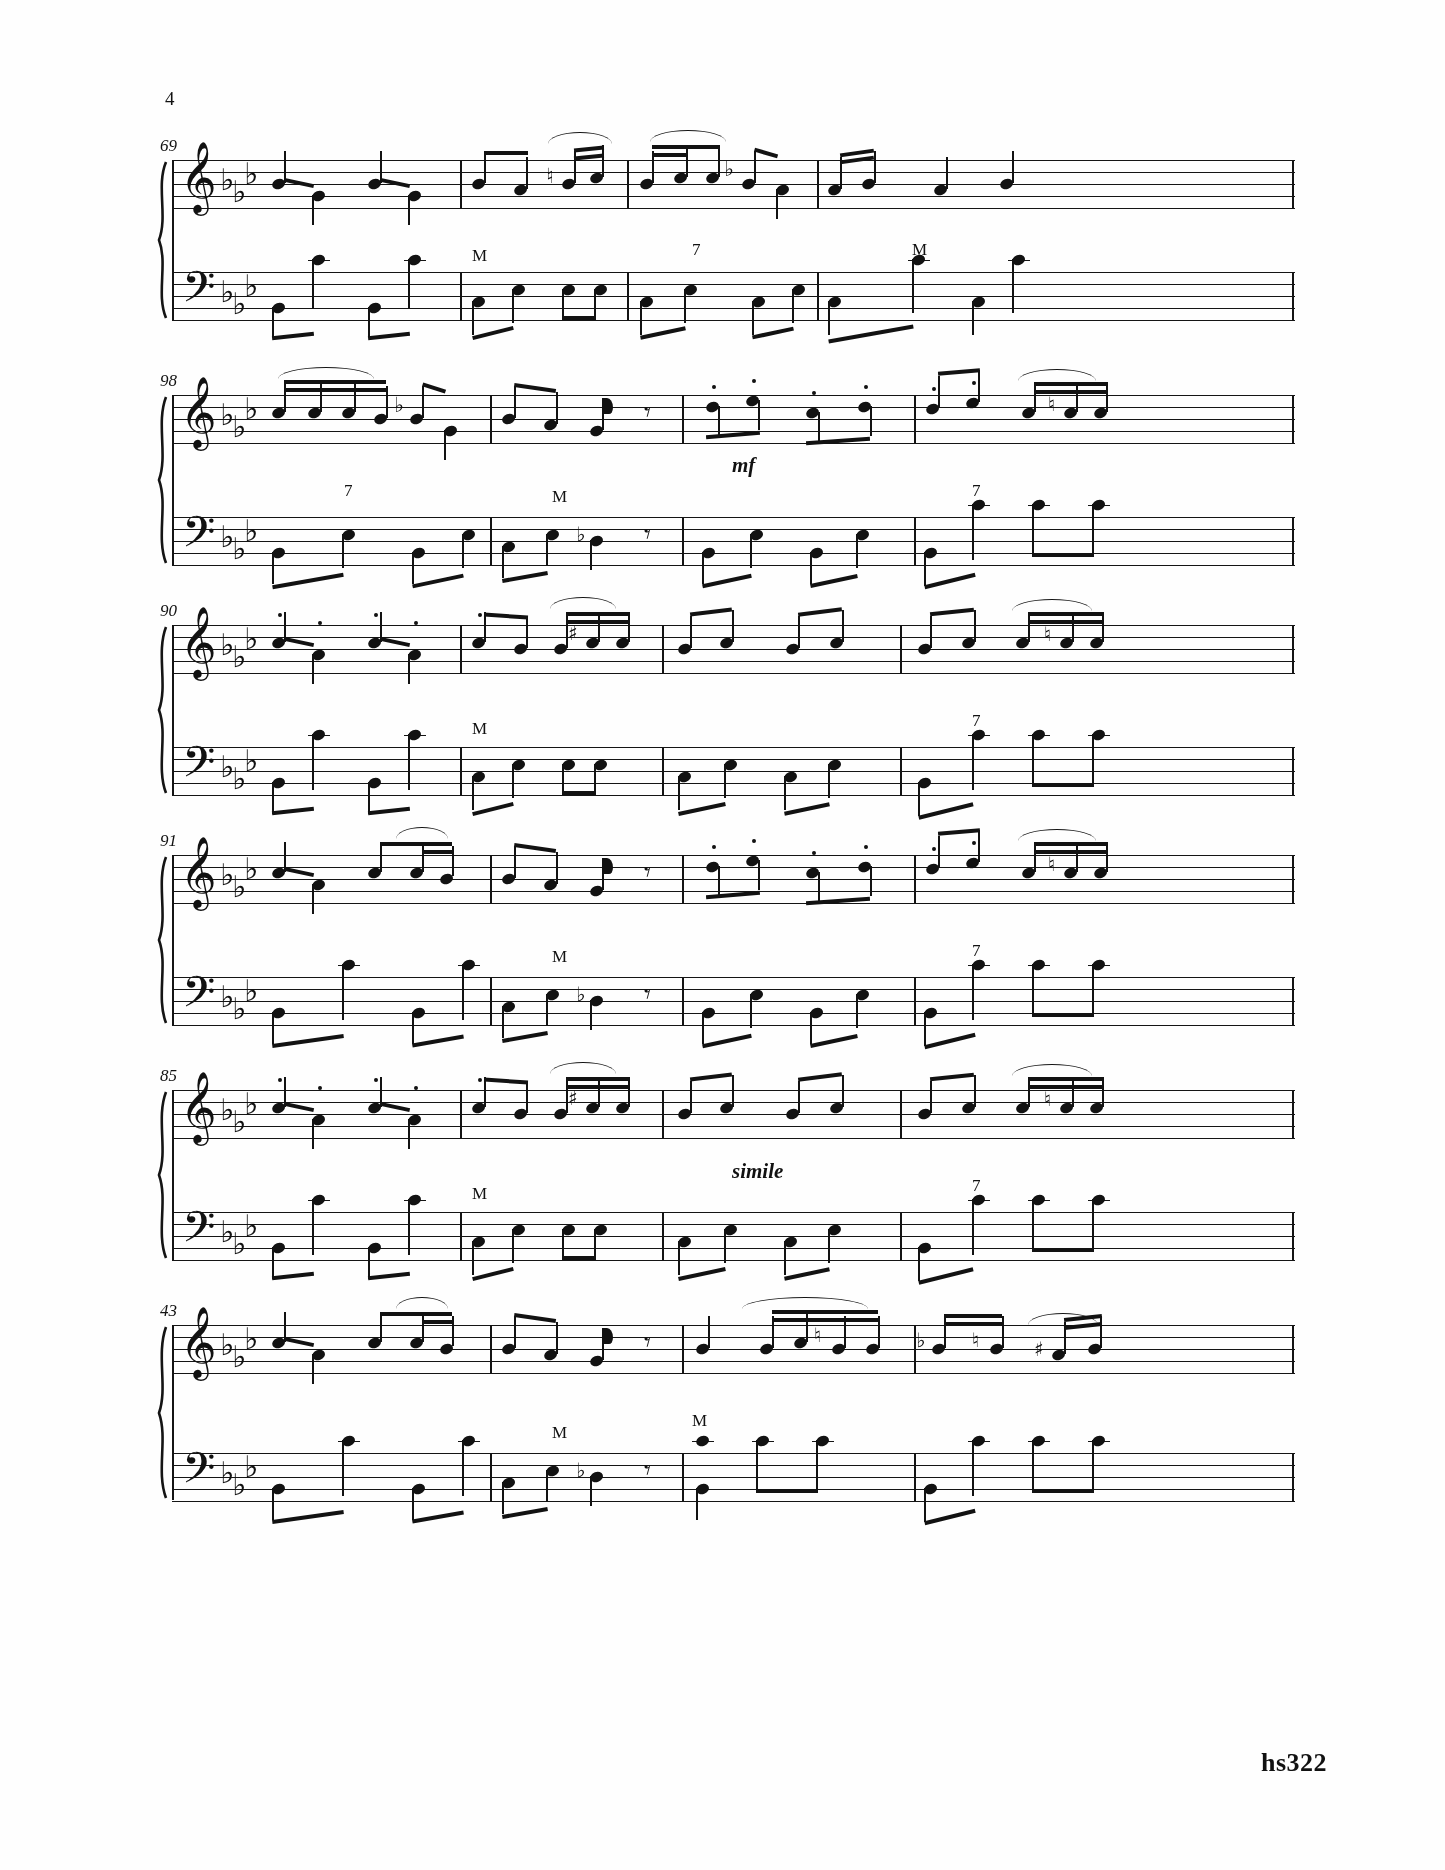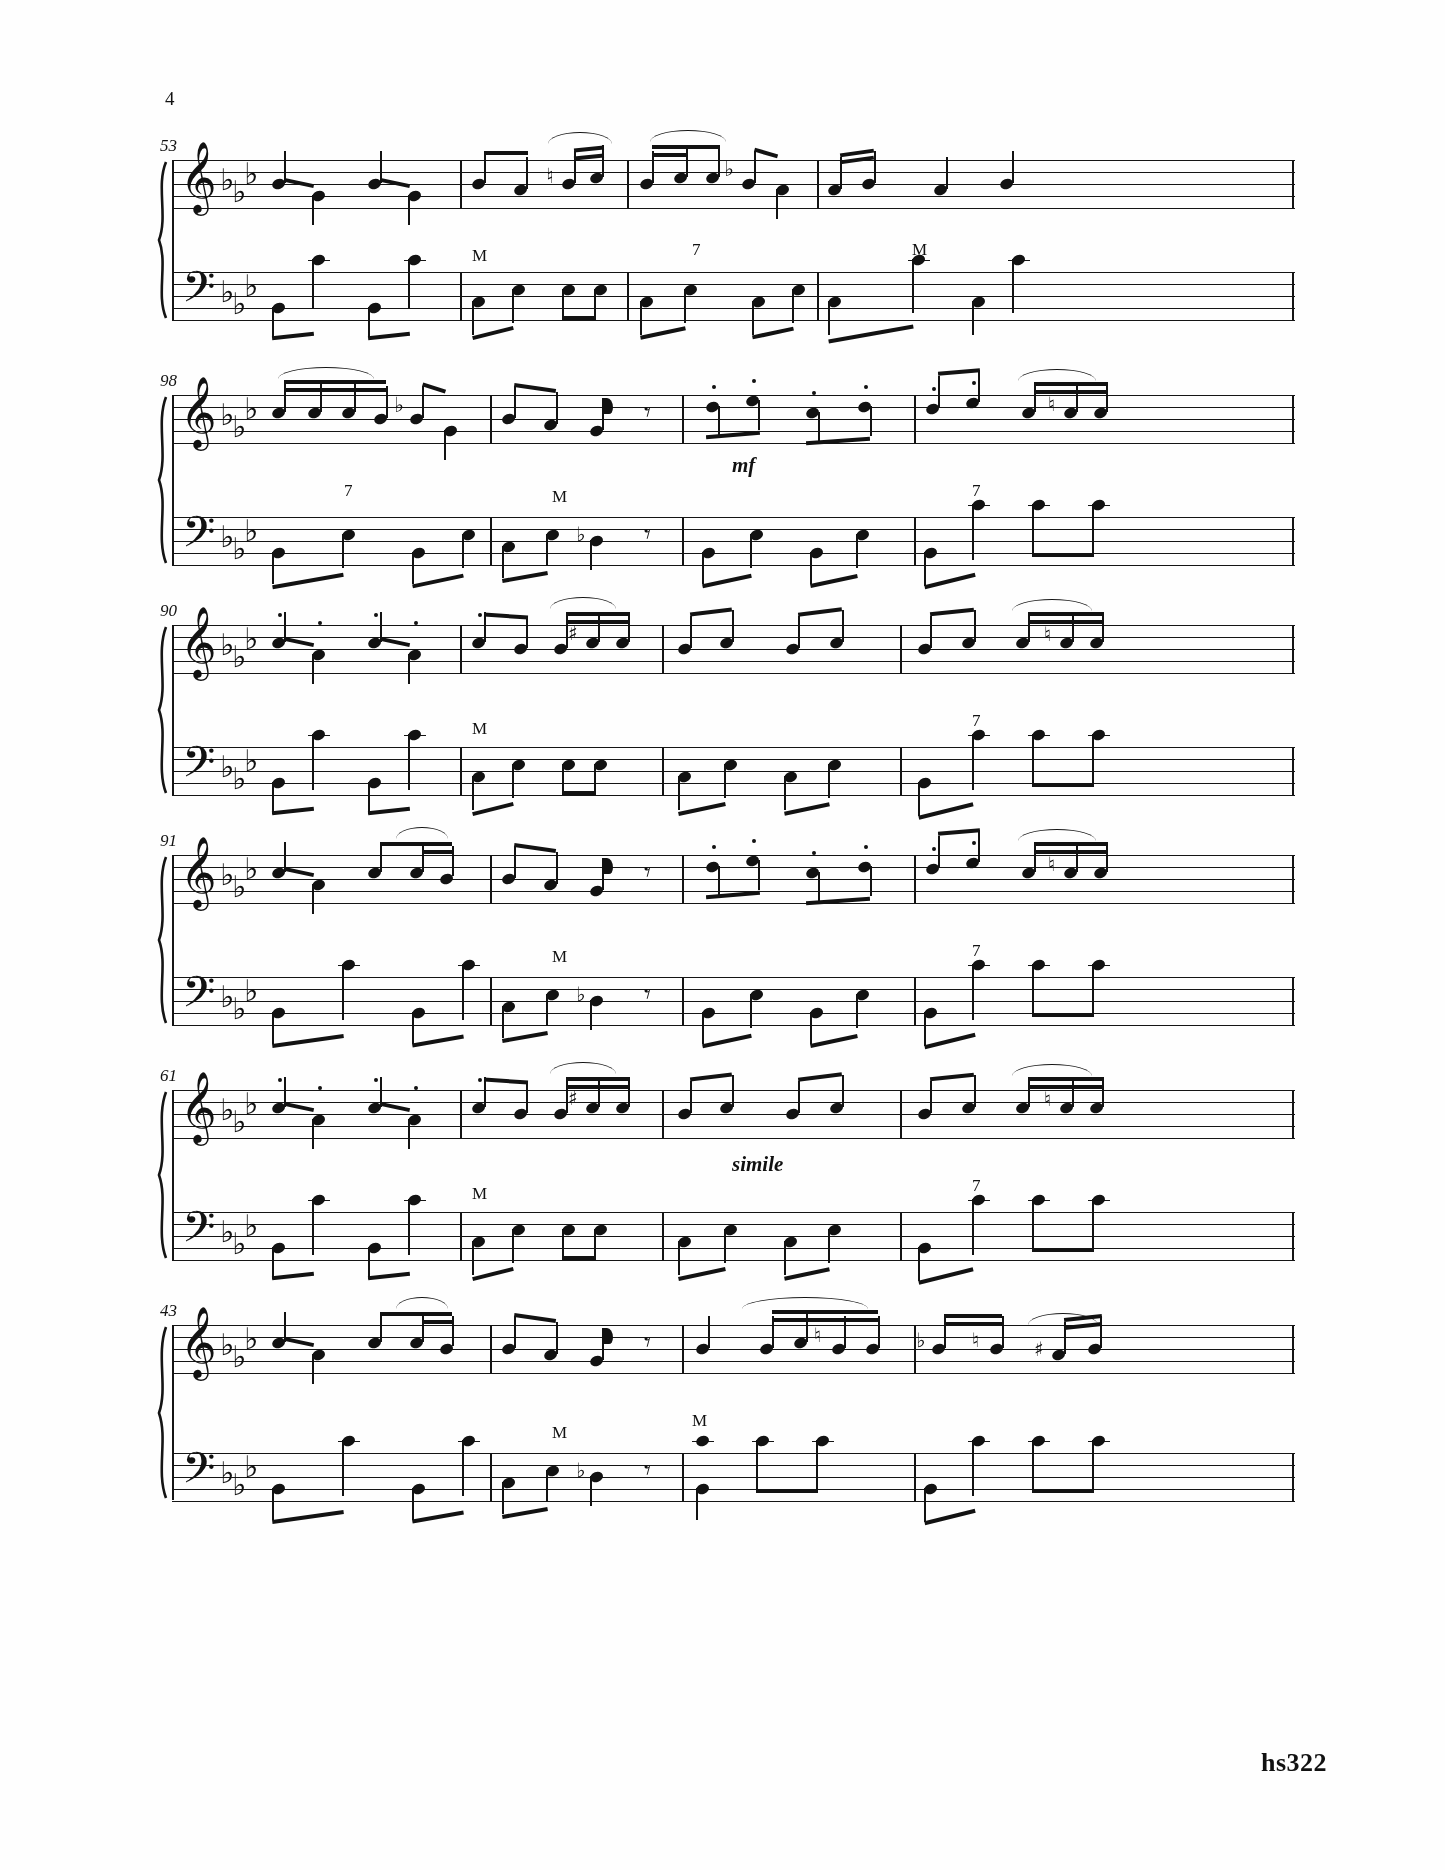--- a/index.html
+++ b/index.html
@@ -184,21 +184,21 @@
   }
 </style>
 </head>
 <body>
 
 <div class="page">
 
   <div class="page-number">4</div>
 
   <div class="system" style="top:160px;height:160px;">
-    <div class="measure-number">53</div>
+    <div class="measure-number">69</div>
 
     <svg class="brace" viewBox="0 0 18 160" preserveAspectRatio="none">
       <path d="M14 2 C4 26, 16 56, 7 80 C16 104, 4 134, 14 158" fill="none" stroke="#141414" stroke-width="2.6"></path>
     </svg>
     <div class="sysline" style="top:0;height:160px;"></div>
 
     <div class="staff" style="top:0px;">
       <div class="line"></div>
         <div class="line"></div>
         <div class="line"></div>
@@ -811,21 +811,21 @@
       <div class="ledger" style="left:916px;top:-12px;"></div>
       <div class="note" style="left:920px;top:-17px;"></div>
         <div class="stem" style="left:920px;top:-13px;height:52px;"></div>
       <div class="beam" style="left:860px;top:36px;width:62px;"></div>
 
       <div class="barline" style="left:1120px;top:0;height:48px;"></div>
     </div>
   </div>
 
   <div class="system" style="top:1090px;height:170px;">
-    <div class="measure-number">61</div>
+    <div class="measure-number">85</div>
 
     <svg class="brace" viewBox="0 0 18 170" preserveAspectRatio="none">
       <path d="M14 2 C4 28, 16 60, 7 85 C16 110, 4 142, 14 168" fill="none" stroke="#141414" stroke-width="2.6"></path>
     </svg>
     <div class="sysline" style="top:0;height:170px;"></div>
 
     <div class="staff" style="top:0px;">
       <div class="line"></div>
         <div class="line"></div>
         <div class="line"></div>
@@ -864,21 +864,21 @@
         <div class="stem" style="left:394px;top:-9px;height:32px;"></div>
       <div class="accidental" style="left:396px;top:-2px;font-size:20px;">♯</div>
       <div class="note" style="left:414px;top:13px;"></div>
         <div class="stem" style="left:426px;top:-13px;height:30px;"></div>
       <div class="note" style="left:444px;top:13px;"></div>
         <div class="stem" style="left:456px;top:-13px;height:30px;"></div>
       <div class="beam" style="left:394px;top:-13px;width:62px;"></div>
       <div class="beam" style="left:394px;top:-5px;width:62px;"></div>
 
       <div class="barline" style="left:490px;top:0;height:48px;"></div>
-      <div class="dyn" style="left:560px;top:62px;">simile</div>
+      <div class="dyn" style="left:560px;top:69px;">simile</div>
 
       <div class="note" style="left:506px;top:19px;"></div>
         <div class="stem" style="left:518px;top:-9px;height:32px;"></div>
       <div class="note" style="left:548px;top:13px;"></div>
         <div class="stem" style="left:560px;top:-15px;height:32px;"></div>
       <div class="beam" style="left:518px;top:-15px;width:42px;transform:rotate(-7deg);"></div>
       <div class="note" style="left:614px;top:19px;"></div>
         <div class="stem" style="left:626px;top:-9px;height:32px;"></div>
       <div class="note" style="left:658px;top:13px;"></div>
         <div class="stem" style="left:670px;top:-15px;height:32px;"></div>

